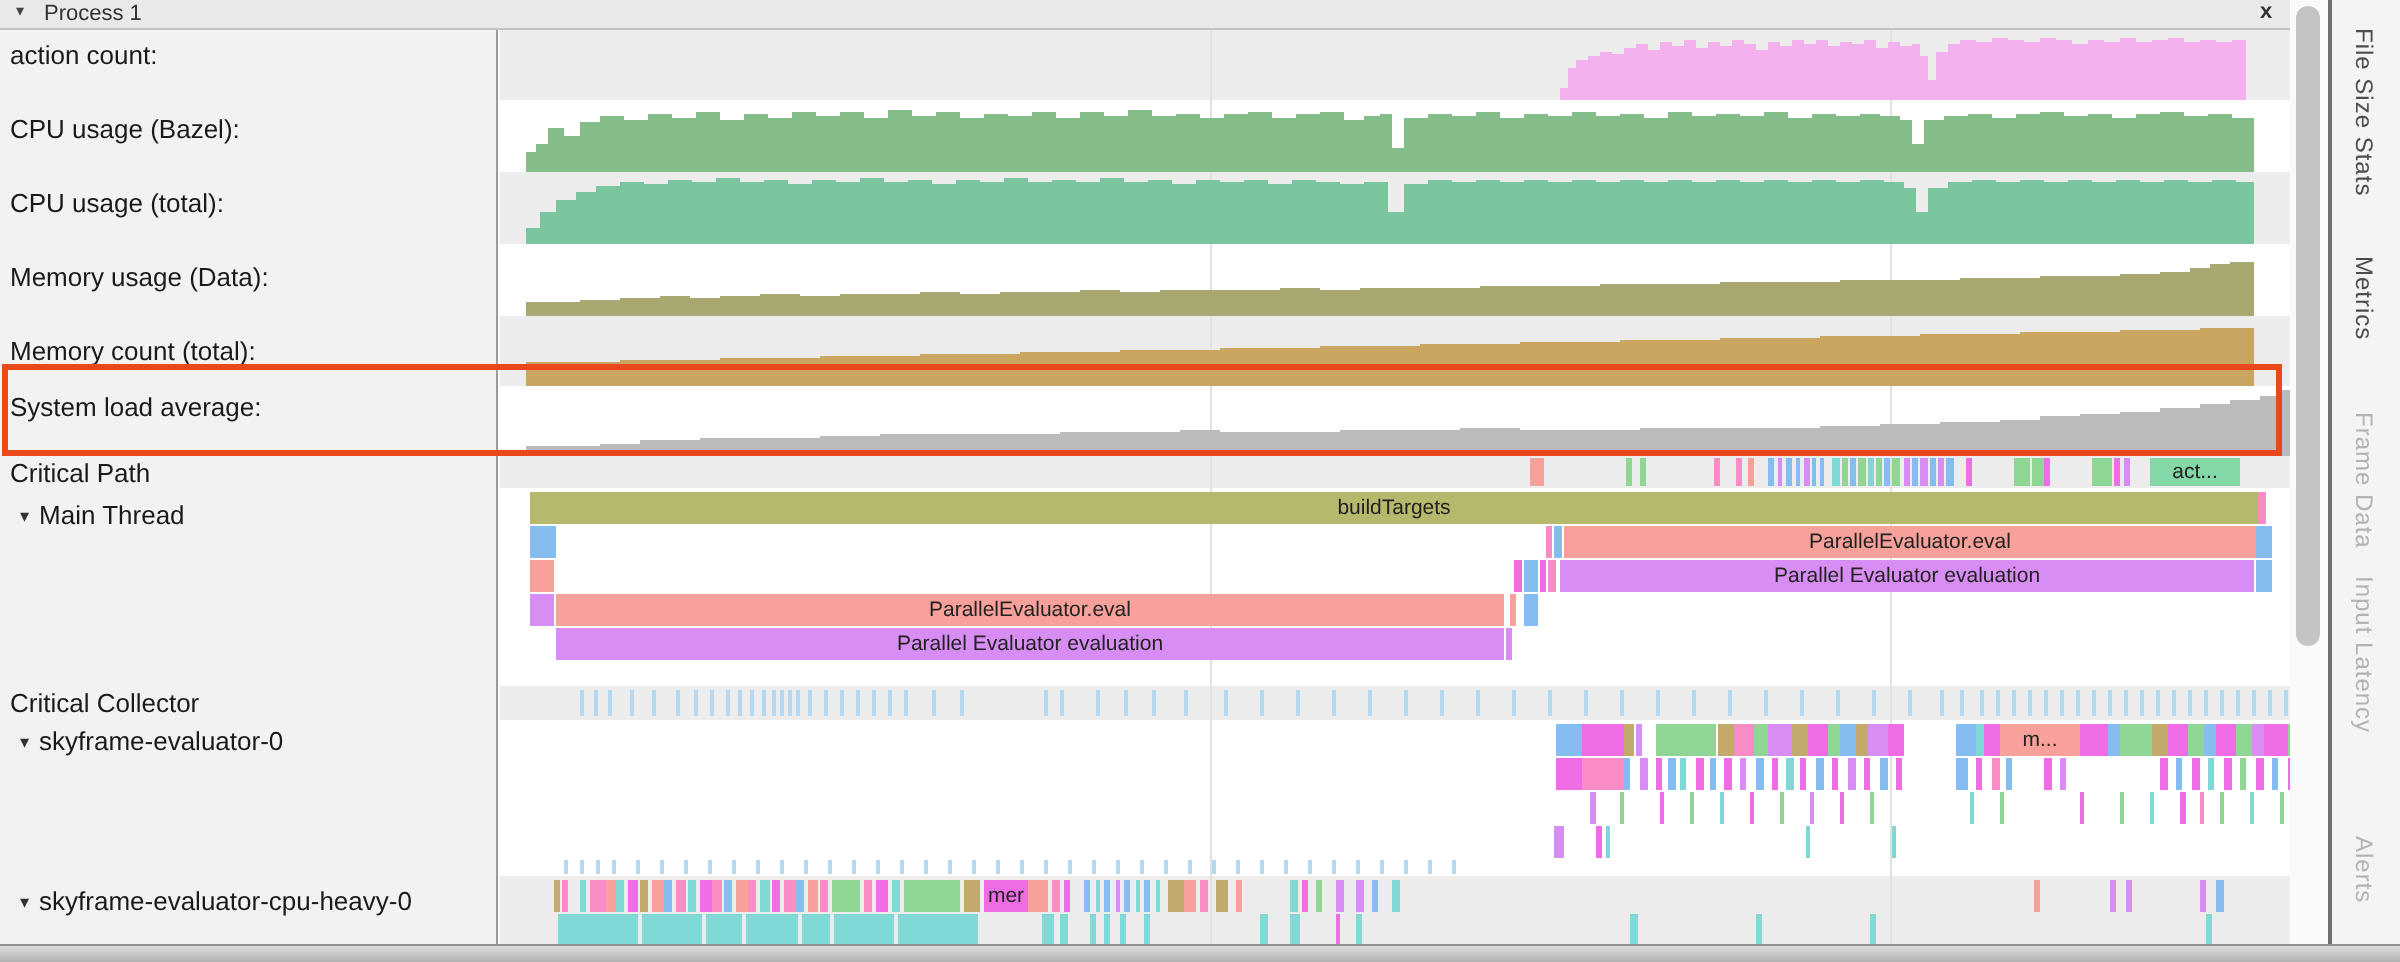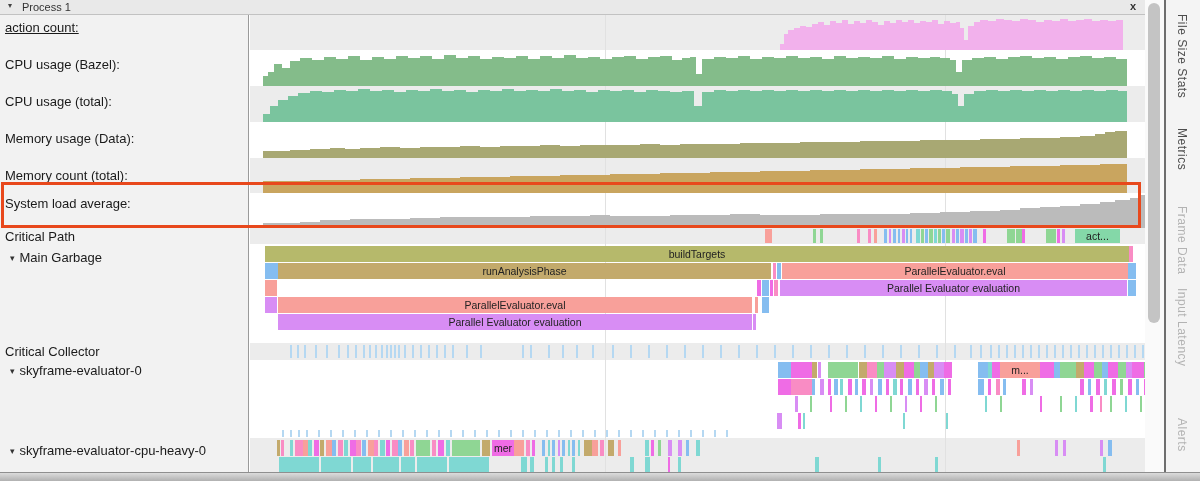--- a/index.html
+++ b/index.html
@@ -92,21 +92,20 @@
       <div class="block" style="left: 757px; top: 214px; width: 8px; height: 14px; line-height: 14px; background: rgb(143, 214, 148);"></div>
       <div class="block" style="left: 766px; top: 214px; width: 6px; height: 14px; line-height: 14px; background: rgb(143, 214, 148);"></div>
       <div class="block" style="left: 772px; top: 214px; width: 3px; height: 14px; line-height: 14px; background: rgb(239, 108, 229);"></div>
       <div class="block" style="left: 796px; top: 214px; width: 10px; height: 14px; line-height: 14px; background: rgb(143, 214, 148);"></div>
       <div class="block" style="left: 807px; top: 214px; width: 3px; height: 14px; line-height: 14px; background: rgb(239, 108, 229);"></div>
       <div class="block" style="left: 812px; top: 214px; width: 3px; height: 14px; line-height: 14px; background: rgb(216, 141, 244);"></div>
       <div class="block" style="left: 825px; top: 214px; width: 45px; height: 14px; line-height: 14px; background: rgb(132, 216, 168);">act...</div>
       <div class="block" style="left: 15px; top: 231px; width: 864px; height: 16px; line-height: 16px; background: rgb(182, 185, 107);">buildTargets</div>
       <div class="block" style="left: 879px; top: 231px; width: 4px; height: 16px; line-height: 16px; background: rgb(249, 140, 196);"></div>
       <div class="block" style="left: 15px; top: 248px; width: 13px; height: 16px; line-height: 16px; background: rgb(133, 189, 240);"></div>
-      <div class="block" style="left: 28px; top: 248px; width: 493px; height: 16px; line-height: 16px; background: rgb(195, 170, 108);">runAnalysisPhase</div>
       <div class="block" style="left: 523px; top: 248px; width: 3px; height: 16px; line-height: 16px; background: rgb(249, 140, 196);"></div>
       <div class="block" style="left: 527px; top: 248px; width: 4px; height: 16px; line-height: 16px; background: rgb(133, 189, 240);"></div>
       <div class="block" style="left: 532px; top: 248px; width: 346px; height: 16px; line-height: 16px; background: rgb(248, 160, 154);">ParallelEvaluator.eval</div>
       <div class="block" style="left: 878px; top: 248px; width: 8px; height: 16px; line-height: 16px; background: rgb(133, 189, 240);"></div>
       <div class="block" style="left: 15px; top: 265px; width: 12px; height: 16px; line-height: 16px; background: rgb(248, 160, 154);"></div>
       <div class="block" style="left: 507px; top: 265px; width: 4px; height: 16px; line-height: 16px; background: rgb(239, 108, 229);"></div>
       <div class="block" style="left: 512px; top: 265px; width: 7px; height: 16px; line-height: 16px; background: rgb(133, 189, 240);"></div>
       <div class="block" style="left: 520px; top: 265px; width: 3px; height: 16px; line-height: 16px; background: rgb(239, 108, 229);"></div>
       <div class="block" style="left: 524px; top: 265px; width: 4px; height: 16px; line-height: 16px; background: rgb(249, 140, 196);"></div>
       <div class="block" style="left: 530px; top: 265px; width: 347px; height: 16px; line-height: 16px; background: rgb(216, 141, 244);">Parallel Evaluator evaluation</div>
@@ -404,28 +403,28 @@
     </div>
 
   <div class="header">
     <span class="tri">▾</span>
     <span class="htitle">Process 1</span>
     <span class="close">x</span>
   </div>
 
   <div class="left-panel"></div>
   <div id="labels">
-      <div class="lbl" style="top: 20px; left: 5px; text-decoration: underline;"><span>action count:</span></div>
+      <div class="lbl" style="top: 20px; left: 5px;"><span>action count:</span></div>
       <div class="lbl" style="top: 57px; left: 5px;"><span>CPU usage (Bazel):</span></div>
       <div class="lbl" style="top: 94px; left: 5px;"><span>CPU usage (total):</span></div>
       <div class="lbl" style="top: 131px; left: 5px;"><span>Memory usage (Data):</span></div>
       <div class="lbl" style="top: 168px; left: 5px;"><span>Memory count (total):</span></div>
       <div class="lbl" style="top: 196px; left: 5px;"><span>System load average:</span></div>
       <div class="lbl" style="top: 229px; left: 5px;"><span>Critical Path</span></div>
-      <div class="lbl" style="top: 250px; left: 10px;"><span class="arrow">▾</span><span>Main Garbage</span></div>
+      <div class="lbl" style="top: 250px; left: 10px;"><span class="arrow">▾</span><span>Main Thread</span></div>
       <div class="lbl" style="top: 344px; left: 5px;"><span>Critical Collector</span></div>
       <div class="lbl" style="top: 363px; left: 10px;"><span class="arrow">▾</span><span>skyframe-evaluator-0</span></div>
       <div class="lbl" style="top: 443px; left: 10px;"><span class="arrow">▾</span><span>skyframe-evaluator-cpu-heavy-0</span></div>
     </div>
 
   <div class="vscroll">
     <div class="vthumb"></div>
   </div>
 
   <div class="sidebar" id="sidebar">

